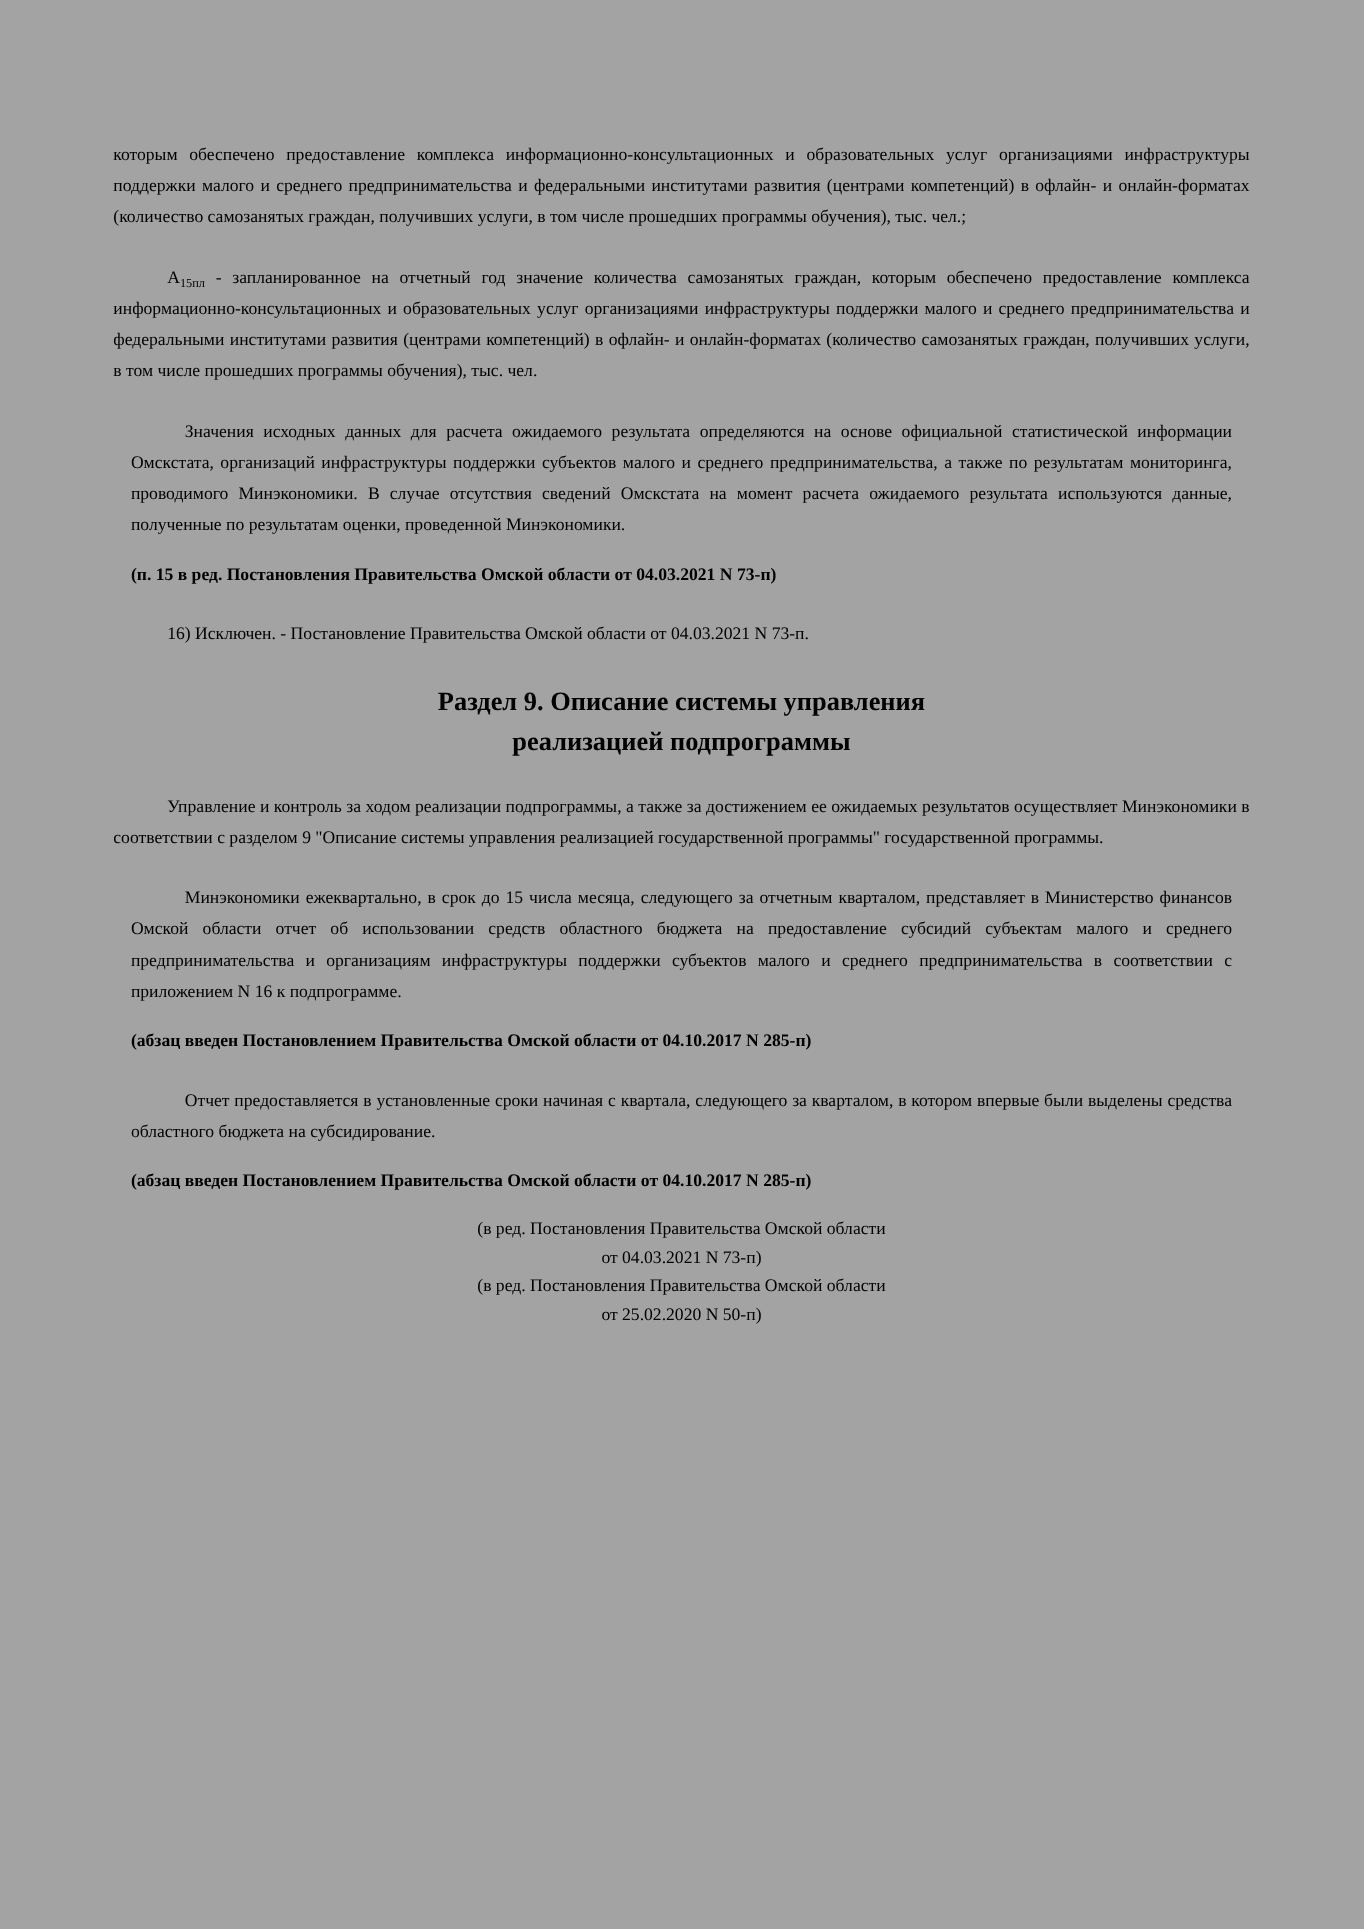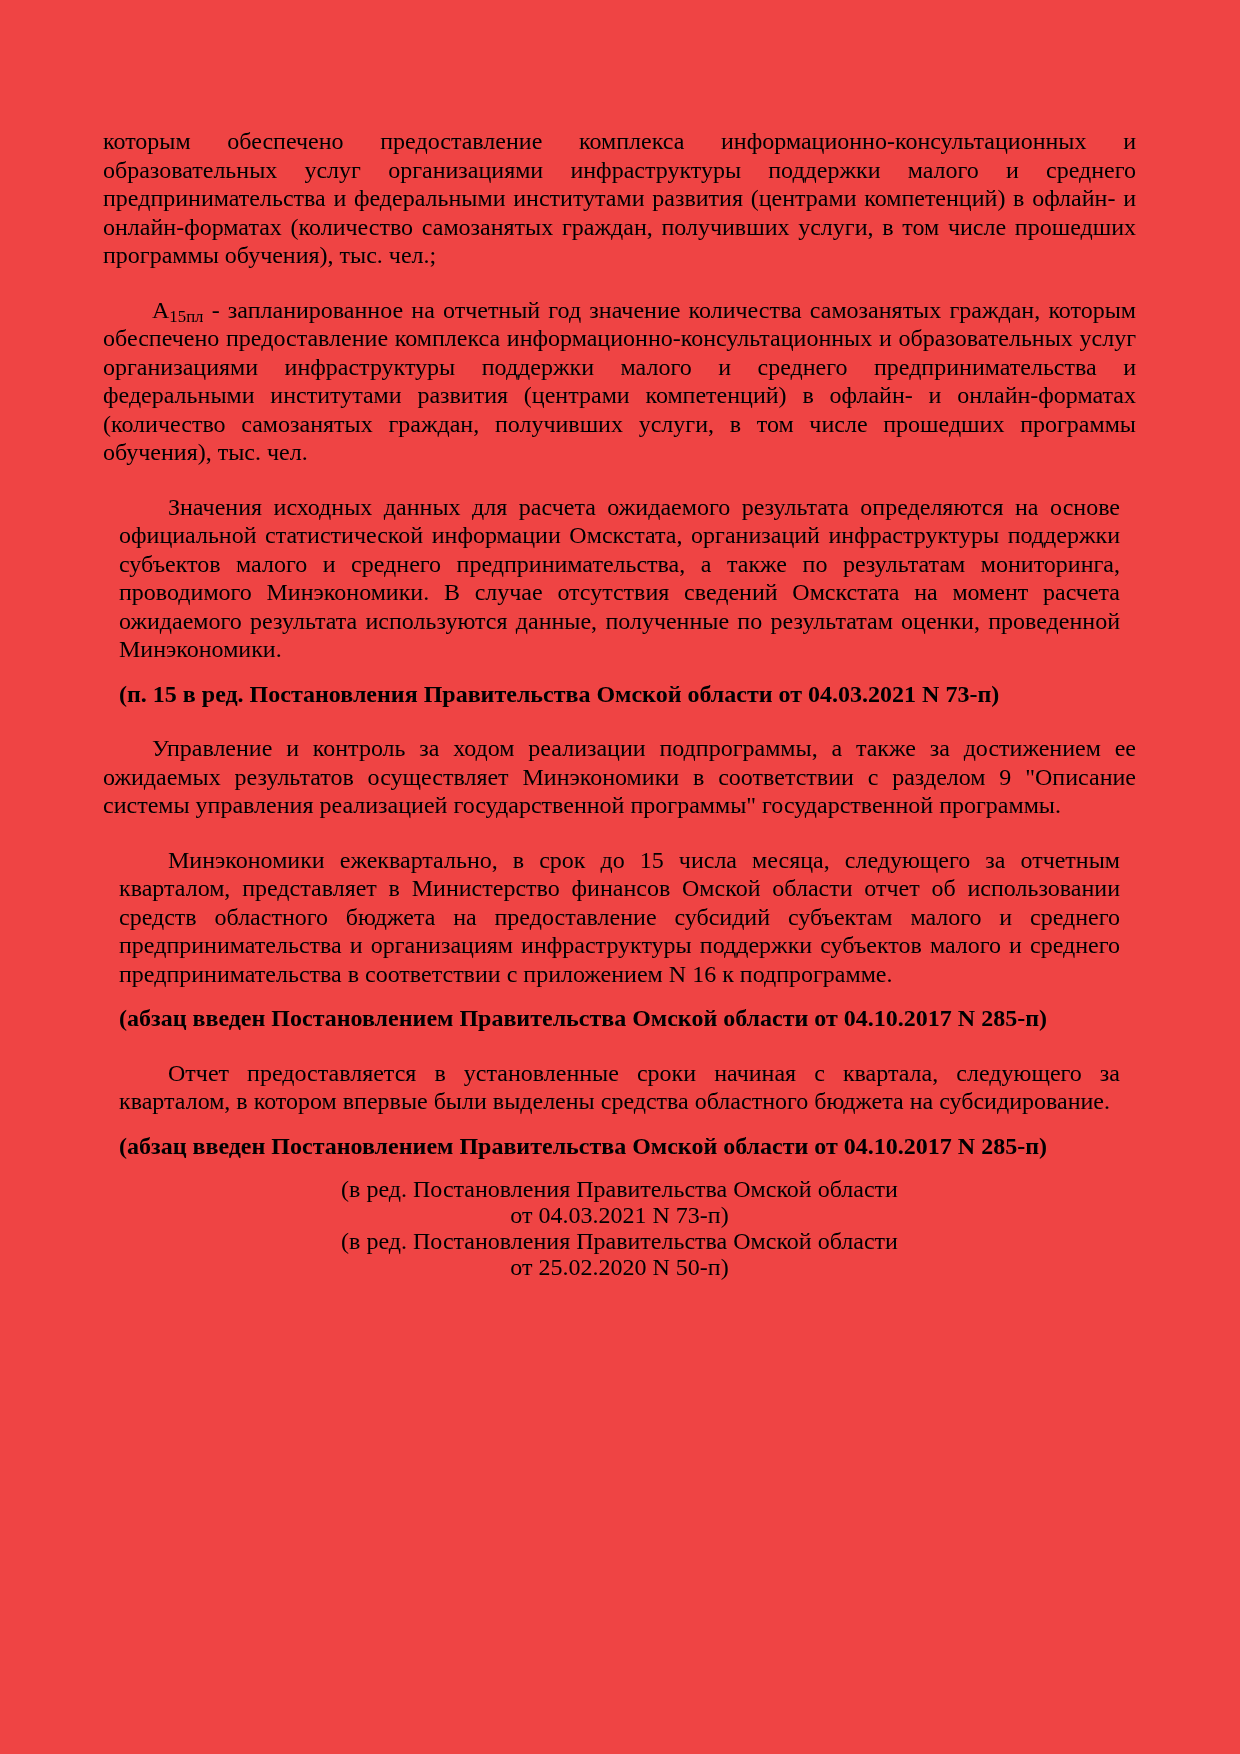--- a/index.html
+++ b/index.html
@@ -5,25 +5,25 @@
   html, body {
     margin: 0;
     padding: 0;
     background: #ffffff;
   }
   .page {
     position: relative;
     width: 1240px;
     height: 1754px;
     margin: 0 auto;
-    background: #ef4444;
+    background: #a3a3a3;
     box-sizing: border-box;
     padding: 127px 104px 0 103px;
     font-family: "Liberation Serif", "DejaVu Serif", serif;
-    font-size: 24px;
+    font-size: 16px;
     line-height: 28.5px;
     color: #000000;
     overflow: hidden;
   }
   .para {
     margin: 26px 0 0 0;
     text-align: justify;
     text-indent: 49px;
   }
   .para.first {
@@ -75,21 +75,24 @@
 
   <p class="para first no-indent">которым обеспечено предоставление комплекса информационно-консультационных и образовательных услуг организациями инфраструктуры поддержки малого и среднего предпринимательства и федеральными институтами развития (центрами компетенций) в офлайн- и онлайн-форматах (количество самозанятых граждан, получивших услуги, в том числе прошедших программы обучения), тыс. чел.;</p>
 
   <p class="para"><span>А</span><sub class="formula-sub">15пл</sub><span> - запланированное на отчетный год значение количества самозанятых граждан, которым обеспечено предоставление комплекса информационно-консультационных и образовательных услуг организациями инфраструктуры поддержки малого и среднего предпринимательства и федеральными институтами развития (центрами компетенций) в офлайн- и онлайн-форматах (количество самозанятых граждан, получивших услуги, в том числе прошедших программы обучения), тыс. чел.</span></p>
 
   <div class="group">
     <p class="para">Значения исходных данных для расчета ожидаемого результата определяются на основе официальной статистической информации Омскстата, организаций инфраструктуры поддержки субъектов малого и среднего предпринимательства, а также по результатам мониторинга, проводимого Минэкономики. В случае отсутствия сведений Омскстата на момент расчета ожидаемого результата используются данные, полученные по результатам оценки, проведенной Минэкономики.</p>
     <p class="para note-line">(п. 15 в ред. Постановления Правительства Омской области от 04.03.2021 N 73-п)</p>
   </div>
 
+  <p class="para">16) Исключен. - Постановление Правительства Омской области от 04.03.2021 N 73-п.</p>
 
+  <h2 class="heading">Раздел 9. Описание системы управления
+реализацией подпрограммы</h2>
 
   <p class="para">Управление и контроль за ходом реализации подпрограммы, а также за достижением ее ожидаемых результатов осуществляет Минэкономики в соответствии с разделом 9 "Описание системы управления реализацией государственной программы" государственной программы.</p>
 
   <div class="group">
     <p class="para">Минэкономики ежеквартально, в срок до 15 числа месяца, следующего за отчетным кварталом, представляет в Министерство финансов Омской области отчет об использовании средств областного бюджета на предоставление субсидий субъектам малого и среднего предпринимательства и организациям инфраструктуры поддержки субъектов малого и среднего предпринимательства в соответствии с приложением N 16 к подпрограмме.</p>
     <p class="para note-line">(абзац введен Постановлением Правительства Омской области от 04.10.2017 N 285-п)</p>
   </div>
 
   <div class="group">
     <p class="para">Отчет предоставляется в установленные сроки начиная с квартала, следующего за кварталом, в котором впервые были выделены средства областного бюджета на субсидирование.</p>

